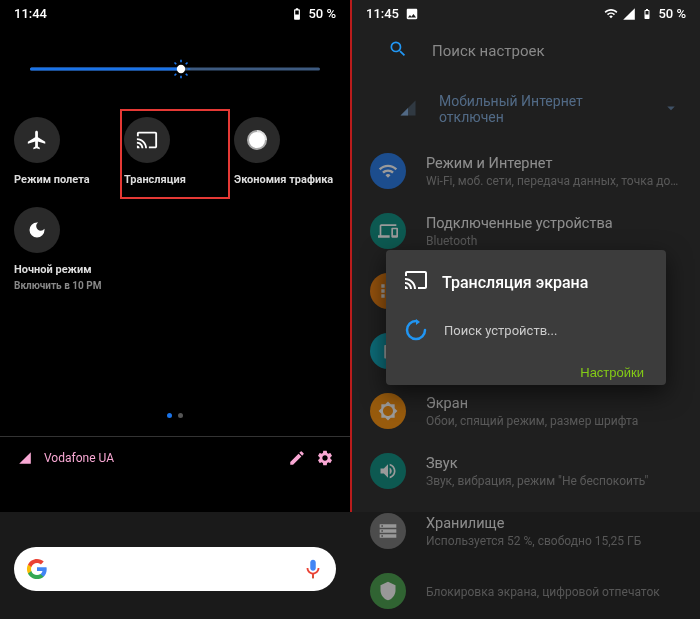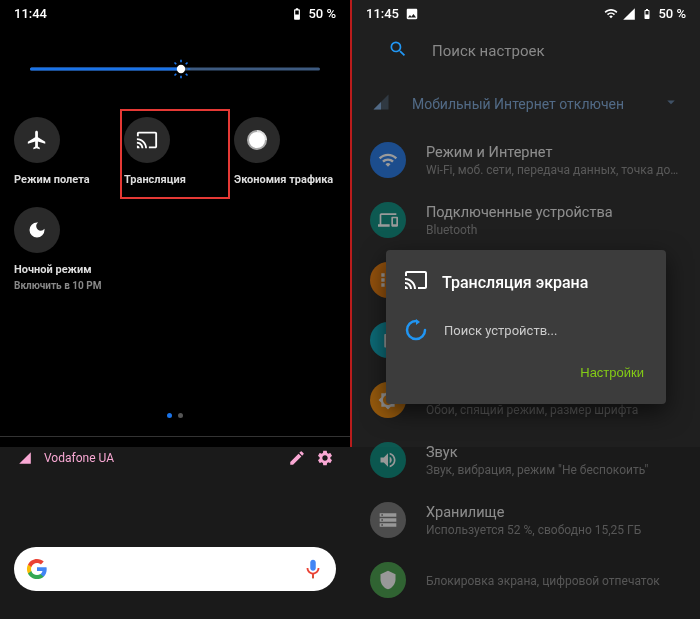--- a/index.html
+++ b/index.html
@@ -4,21 +4,21 @@
 <style>
   * { margin: 0; padding: 0; box-sizing: border-box; }
   body {
     width: 700px; height: 619px;
     background: #1a1a1a;
     font-family: Roboto, -apple-system, sans-serif;
     display: flex;
     overflow: hidden;
   }
   .phone {
-    width: 350px; height: 447px;
+    width: 350px; height: 512px;
     background: #000;
     position: relative;
     color: #fff;
   }
   .phone.right { background: #1f1f1f; border-left: 2px solid #b91c1c; }
   
   
   .status-bar {
     display: flex; justify-content: space-between; align-items: center;
     padding: 6px 14px 4px; font-size: 13px; font-weight: 500;
@@ -83,21 +83,21 @@
 
   
   .search-settings {
     display: flex; align-items: center; padding: 14px 36px; gap: 24px;
     color: #2196f3;
   }
   .search-settings span.placeholder { color: #888; font-size: 15px; }
 
   .banner {
     display: flex; align-items: center; padding: 16px 20px; gap: 22px;
-    color: #7aa7d9; font-size: 14px;
+    color: #7aa7d9; font-size: 14px; margin-left: 27px;
   }
   .banner .chev { margin-left: auto; color: #5a7aa0; }
 
   .setting-item {
     display: flex; align-items: center; padding: 12px 18px; gap: 20px;
   }
   .setting-icon {
     width: 36px; height: 36px; border-radius: 50%; flex-shrink: 0;
     display: flex; align-items: center; justify-content: center;
   }
@@ -106,21 +106,21 @@
   .setting-sub { font-size: 12px; color: #888; margin-top: 2px; white-space: nowrap; overflow: hidden; text-overflow: ellipsis; }
 
   
   .dialog-backdrop {
     position: absolute; inset: 0; 
     display: flex; align-items: flex-start; justify-content: center;
     pointer-events: none;
   }
   .dialog {
     margin-top: 250px; width: 280px; background: #3c3c3c;
-    border-radius: 4px; padding: 18px 18px 19px;
+    border-radius: 4px; padding: 18px 18px 0;
     box-shadow: 0 8px 24px rgba(0,0,0,0.6);
     pointer-events: auto;
   }
   .dialog-header { display: flex; align-items: center; gap: 14px; margin-bottom: 16px; }
   .dialog-title { font-size: 16px; color: #fff; font-weight: 500; }
   .dialog-row { display: flex; align-items: center; gap: 16px; padding: 6px 0 14px; }
   .dialog-row span { font-size: 13px; color: #ccc; }
   .spinner { width: 24px; height: 24px; }
   .dialog-footer { text-align: right; padding: 6px 4px 4px; }
   .dialog-btn { color: #84cc16; font-size: 13px; background: none; border: none; }

